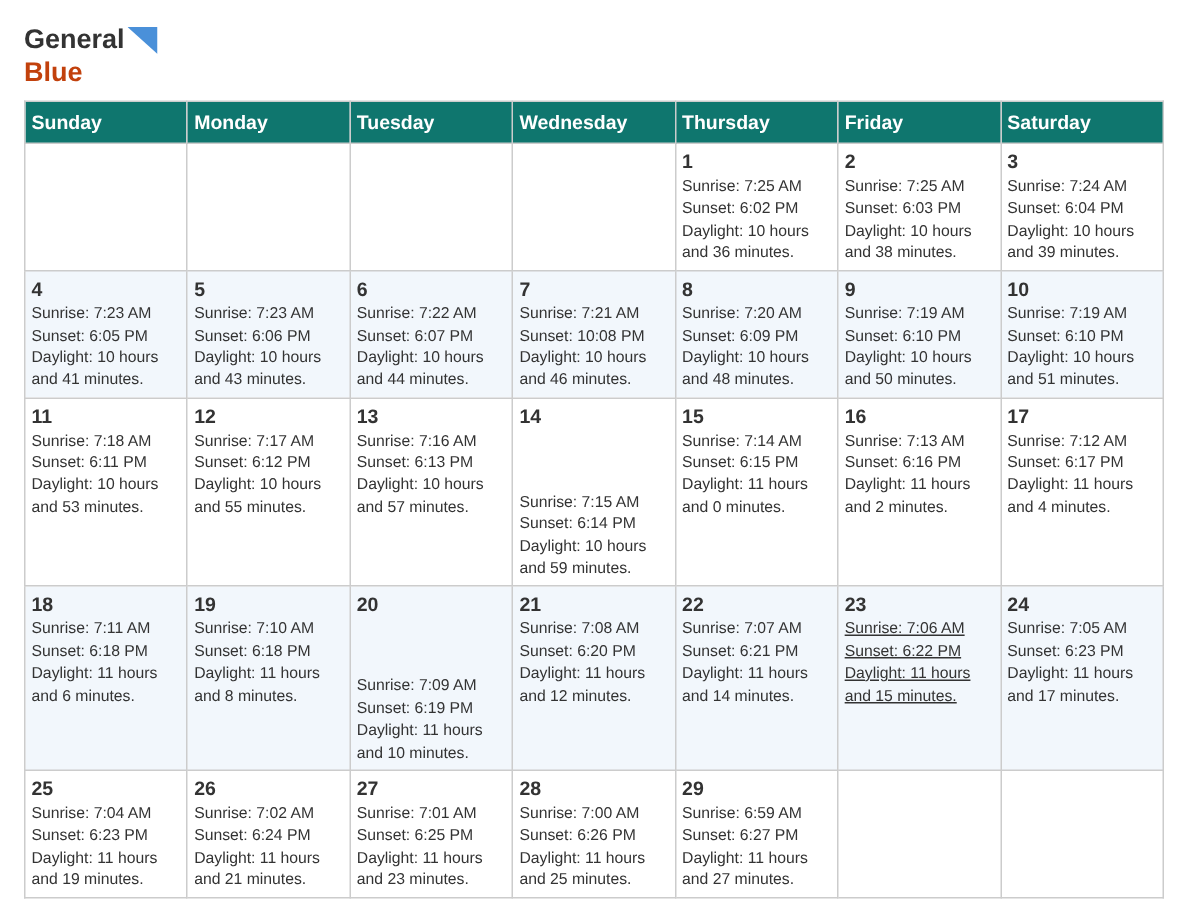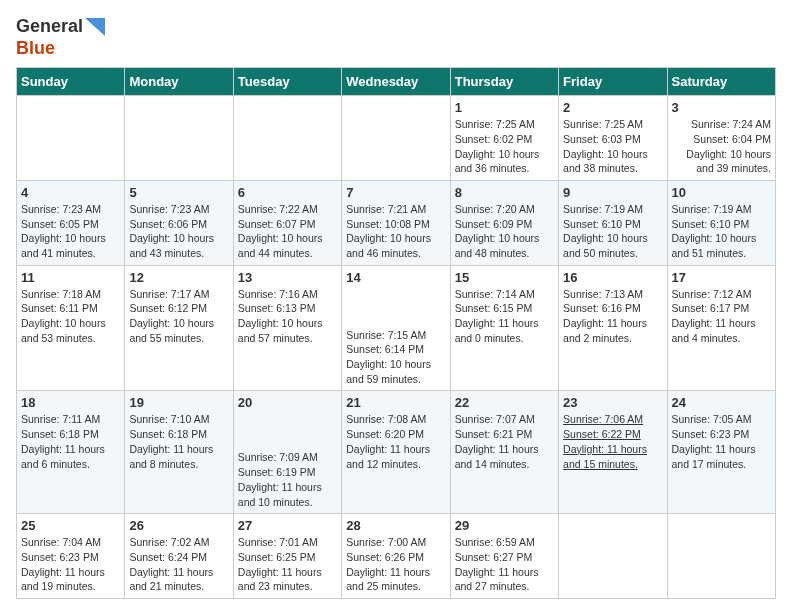--- a/index.html
+++ b/index.html
@@ -120,21 +120,21 @@
 Daylight: 10 hours and 36 minutes.</div>
         </td>
         <td>
           <span class="day-num">2</span>
           <div class="day-info" style="white-space: pre-line;">Sunrise: 7:25 AM
 Sunset: 6:03 PM
 Daylight: 10 hours and 38 minutes.</div>
         </td>
         <td>
           <span class="day-num">3</span>
-          <div class="day-info" style="white-space: pre-line; text-align: right;">Sunrise: 7:24 AM
+          <div class="day-info" style="white-space: pre-line;">Sunrise: 7:24 AM
 Sunset: 6:04 PM
 Daylight: 10 hours and 39 minutes.</div>
         </td>
       </tr>
       <tr>
         <td>
           <span class="day-num">4</span>
           <div class="day-info" style="white-space: pre-line;">Sunrise: 7:23 AM
 Sunset: 6:05 PM
 Daylight: 10 hours and 41 minutes.</div>

